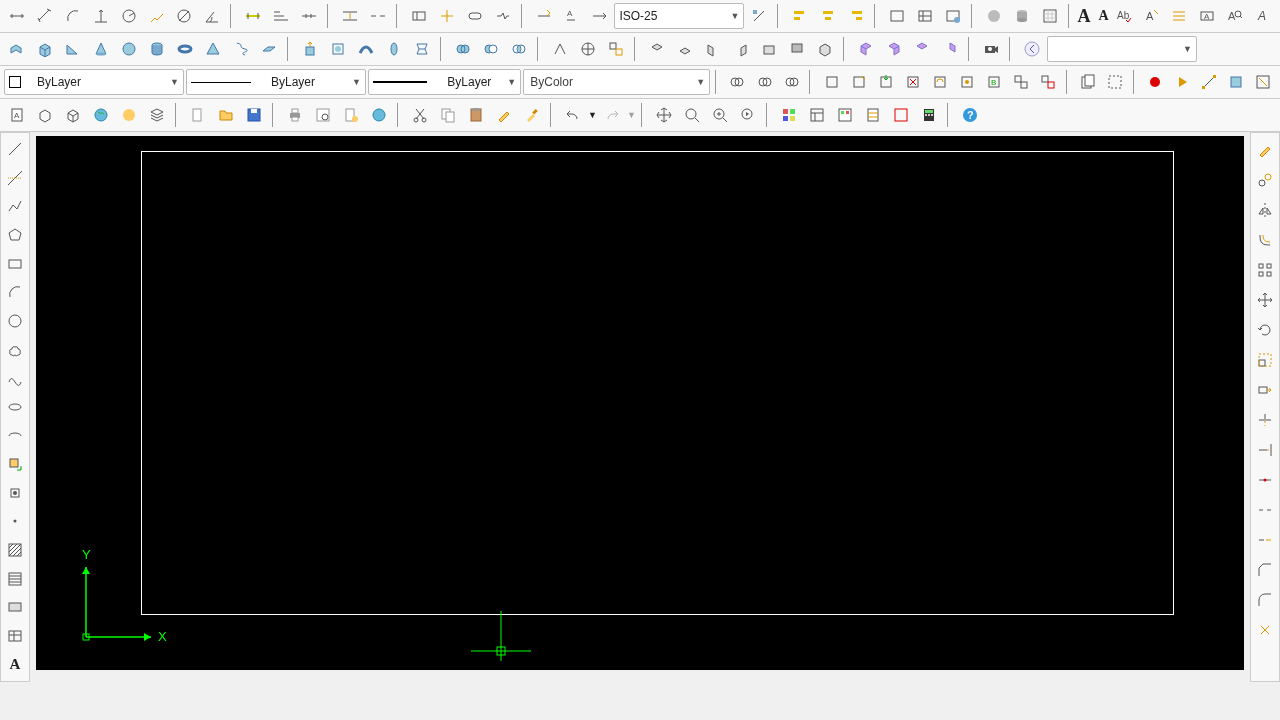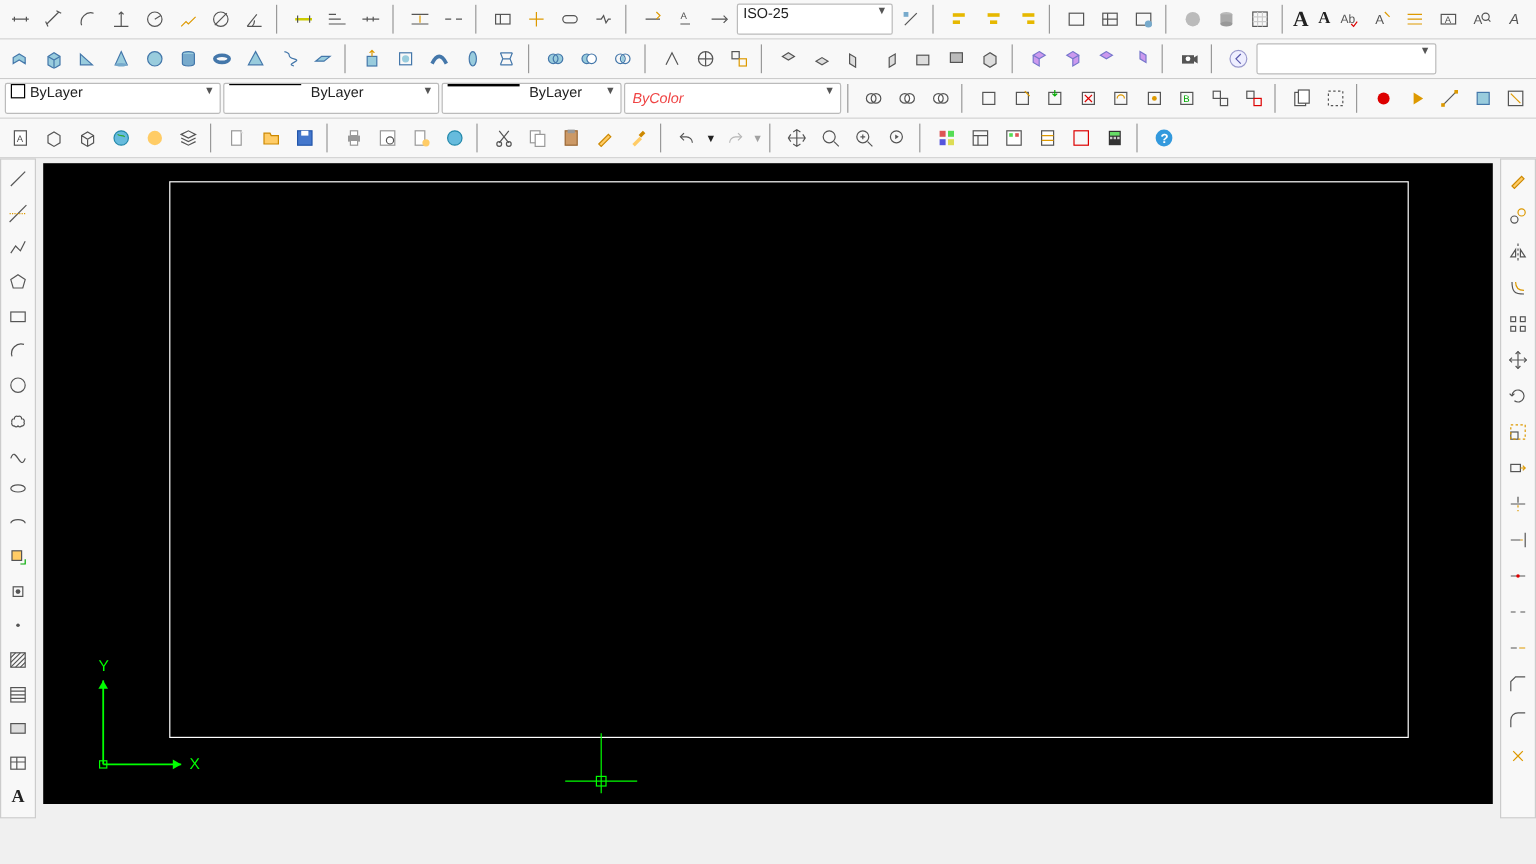--- a/index.html
+++ b/index.html
@@ -8,21 +8,21 @@
     --panel:#f8f8f8;
     --draw-bg:#000;
     --ucs-green:#00ff00;
     --white:#fff;
   }
   html,body{margin:0;padding:0;height:100%;font-family:Arial,Helvetica,sans-serif;font-size:12px;background:var(--bg);color:#222;overflow:hidden;}
   .row{display:flex;align-items:center;gap:2px;padding:3px 4px;background:var(--panel);border-bottom:1px solid #ccc;flex-wrap:nowrap;}
   .sep{width:4px;height:24px;border-left:1px solid #999;margin:0 3px;}
   .btn{width:24px;height:24px;display:flex;align-items:center;justify-content:center;border:1px solid transparent;border-radius:2px;cursor:pointer;color:#444;}
   .btn svg{width:16px;height:16px;}
-  .combo{display:flex;height:24px;background:#fff;border:1px solid #bbb;border-radius:2px;padding:0 4px;min-width:60px;cursor:pointer;gap:4px;}
+  .combo{display:flex;align-items:center;height:24px;background:#fff;border:1px solid #bbb;border-radius:2px;padding:0 4px;min-width:60px;cursor:pointer;gap:16px;}
   .combo .caret{margin-left:auto;color:#555;font-size:9px;}
   .combo.big{min-width:170px;}
   .combo.med{min-width:140px;}
   .combo.sm{min-width:120px;}
   .combo input{border:0;outline:0;font-size:12px;width:100%;background:transparent;color:#555;}
   .main{position:relative;flex:1;display:flex;height:calc(100% - 170px);}
   .lefttools,.righttools{width:28px;background:var(--panel);border:1px solid #ccc;display:flex;flex-direction:column;align-items:center;padding:4px 0;gap:4px;}
   .righttools{width:28px;}
   .canvas-wrap{flex:1;position:relative;background:var(--bg);}
   .canvas{position:absolute;left:6px;right:6px;top:4px;bottom:12px;background:var(--draw-bg);}
@@ -469,21 +469,21 @@
     <span class="lline"></span>
     <span>ByLayer</span>
     <span class="caret">▼</span>
   </div>
   <div class="combo med">
     <span class="lline thick"></span>
     <span>ByLayer</span>
     <span class="caret">▼</span>
   </div>
   <div class="combo med">
-    <input readonly="" style="color: #ef4444; font-style: italic;" value="ByColor">
+    <input readonly="" style="color: #404040;" value="ByColor">
     <span class="caret">▼</span>
   </div>
   <div class="sep"></div>
   <div class="btn">
       <svg viewBox="0 0 16 16">
         <circle cx="6" cy="8" r="4" fill="none" stroke="#555"></circle>
         <circle cx="10" cy="8" r="4" fill="none" stroke="#555"></circle>
       </svg>
     </div>
   <div class="btn">

